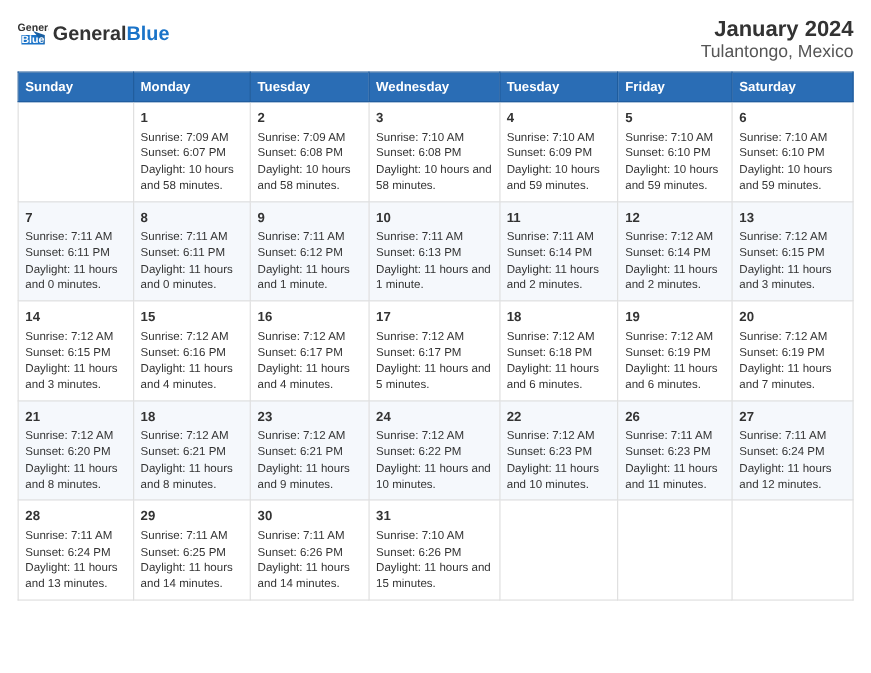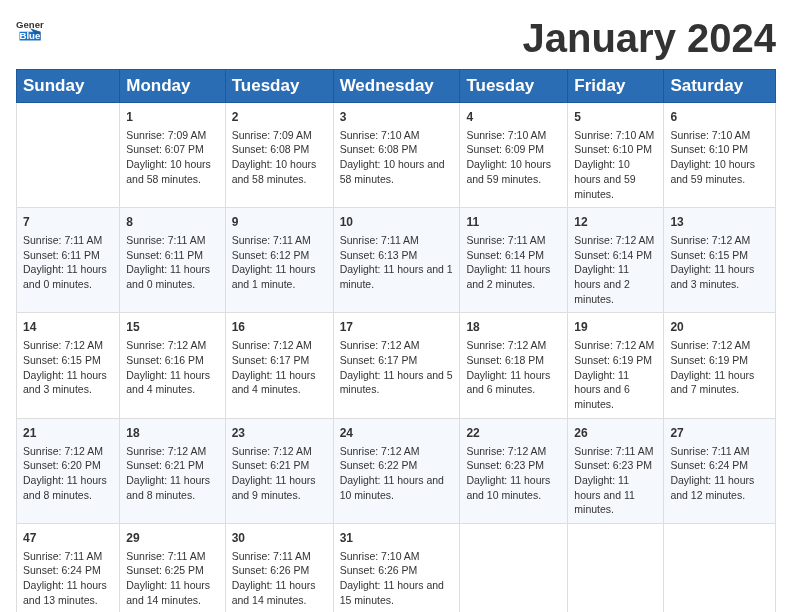--- a/index.html
+++ b/index.html
@@ -32,39 +32,39 @@
       color: #1a73c8;
     }
     .logo-icon {
       width: 28px;
       height: 28px;
     }
     .title-area {
       text-align: right;
     }
     .main-title {
-      font-size: 40px;
+      font-size: 20px;
       font-weight: bold;
       color: #333;
     }
     .subtitle {
       font-size: 16px;
       color: #555;
     }
     table {
       width: 100%;
       border-collapse: collapse;
       font-size: 11px;
     }
     thead tr th {
       background-color: #2a6db5;
       color: #fff;
       text-align: left;
       padding: 6px 6px;
-      font-size: 17px;
+      font-size: 12px;
       font-weight: bold;
       border: 1px solid #1e5a9a;
     }
     tbody tr {
       border-bottom: 1px solid #ccc;
     }
     tbody tr td {
       vertical-align: top;
       padding: 6px 6px;
       border: 1px solid #ddd;
@@ -92,23 +92,27 @@
 <body>
 
 <div class="header-area">
   <div class="logo">
     <svg class="logo-icon" viewBox="0 0 32 32" xmlns="http://www.w3.org/2000/svg">
       <text x="0" y="14" font-size="11" font-weight="bold" fill="#333">General</text>
       <polygon points="4,18 28,18 28,28 4,28" fill="#1a73c8"></polygon>
       <polygon points="16,14 28,18 28,28" fill="#1a5fa0"></polygon>
       <text x="4" y="26" font-size="11" font-weight="bold" fill="#fff">Blue</text>
     </svg>
+    <div>
+      <span class="logo-text-general">General</span><span class="logo-text-blue">Blue</span>
+    </div>
   </div>
   <div class="title-area">
     <div class="main-title">January 2024</div>
+    <div class="subtitle">Tulantongo, Mexico</div>
   </div>
 </div>
 
 <table>
   <thead>
     <tr>
       <th>Sunday</th>
       <th>Monday</th>
       <th>Tuesday</th>
       <th>Wednesday</th>
@@ -284,21 +288,21 @@
         </td>
         <td>
           <div class="day-number">27</div>
           <div class="day-info" style="white-space: pre-line;">Sunrise: 7:11 AM
 Sunset: 6:24 PM
 Daylight: 11 hours and 12 minutes.</div>
         </td>
       </tr>
       <tr>
         <td>
-          <div class="day-number">47</div>
+          <div class="day-number">28</div>
           <div class="day-info" style="white-space: pre-line;">Sunrise: 7:11 AM
 Sunset: 6:24 PM
 Daylight: 11 hours and 13 minutes.</div>
         </td>
         <td>
           <div class="day-number">29</div>
           <div class="day-info" style="white-space: pre-line;">Sunrise: 7:11 AM
 Sunset: 6:25 PM
 Daylight: 11 hours and 14 minutes.</div>
         </td>

